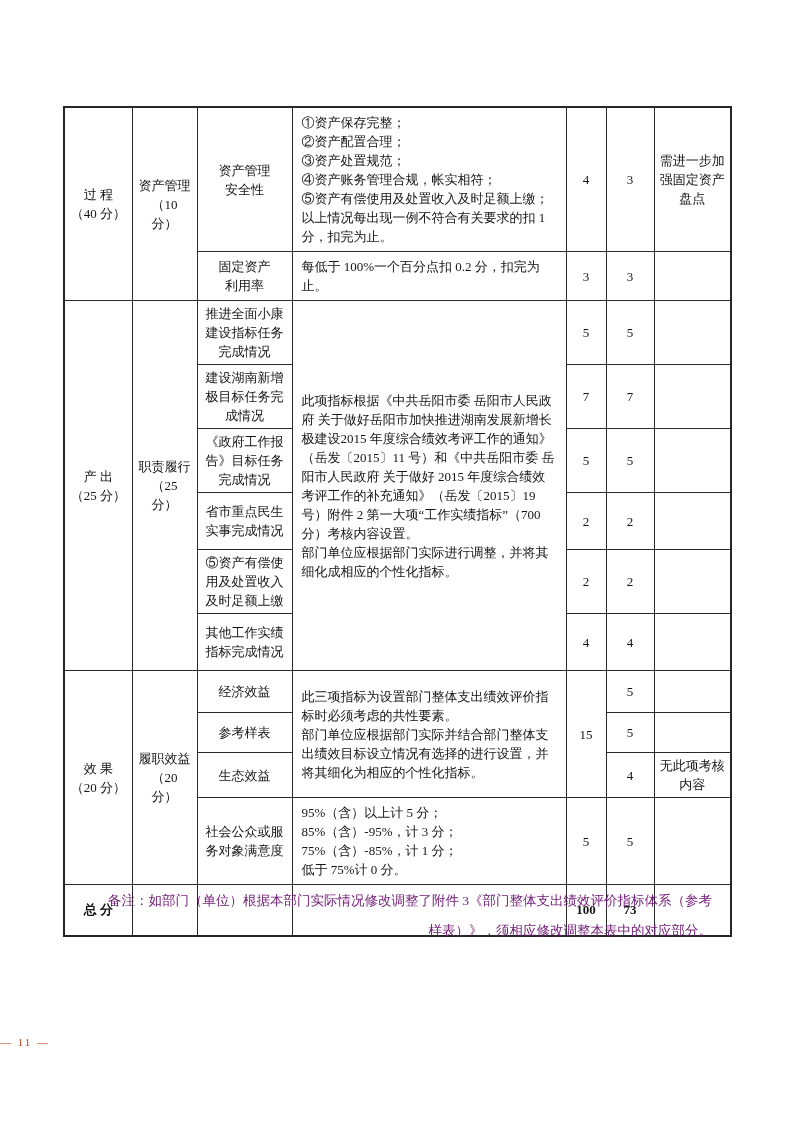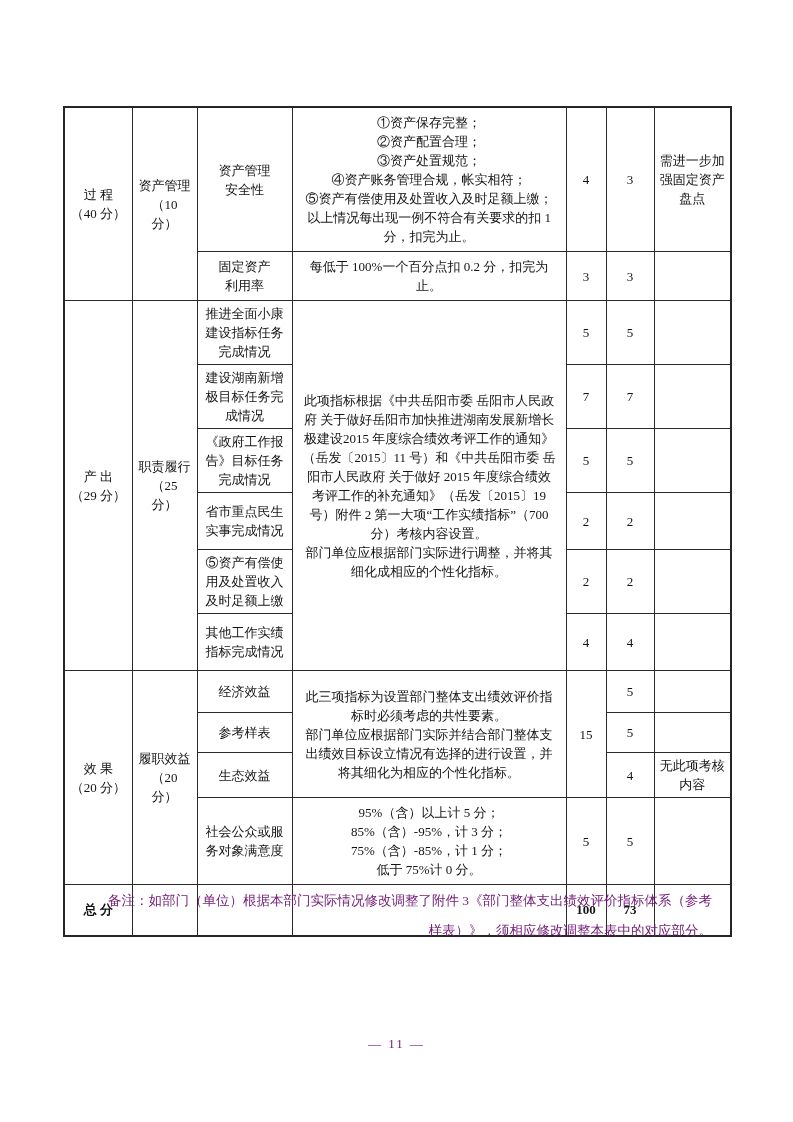--- a/index.html
+++ b/index.html
@@ -30,45 +30,44 @@
     font-size: 13px;
     line-height: 19px;
     text-align: center;
     vertical-align: middle;
     padding: 3px 5px;
     white-space: pre-line;
     word-wrap: break-word;
     overflow: hidden;
   }
   table.doc-table td.crit {
-    text-align: center;
+    text-align: left;
     padding: 5px 9px;
   }
   table.doc-table tr.total-row td {
     font-weight: bold;
   }
   .note {
     position: absolute;
     left: 104px;
     top: 886px;
     width: 608px;
     font-size: 13.5px;
     line-height: 30px;
     text-align: right;
     color: #701a75;
   }
   .page-number {
     position: absolute;
     left: 0;
     top: 1036px;
     width: 100%;
-    text-align: center;
-    font-size: 13px;
+    font-size: 11px;
     letter-spacing: 2px;
-    color: #701a75;
+    color: #c2410c;
   }
 </style>
 </head>
 <body>
 
 <div class="page">
 
   <table class="doc-table">
     <colgroup>
       <col style="width:68px">
@@ -102,21 +101,21 @@
       <td>固定资产
 利用率</td>
       <td class="crit">每低于 100%一个百分点扣 0.2 分，扣完为止。</td>
       <td>3</td>
       <td>3</td>
       <td></td>
     </tr>
 
     <tr style="height:57px">
       <td rowspan="6">产 出
-（29 分）</td>
+（25 分）</td>
       <td rowspan="6">职责履行
 （25 分）</td>
       <td>推进全面小康建设指标任务完成情况</td>
       <td class="crit" rowspan="6">此项指标根据《中共岳阳市委 岳阳市人民政府 关于做好岳阳市加快推进湖南发展新增长极建设2015 年度综合绩效考评工作的通知》（岳发〔2015〕11 号）和《中共岳阳市委 岳阳市人民政府 关于做好 2015 年度综合绩效考评工作的补充通知》（岳发〔2015〕19 号）附件 2 第一大项“工作实绩指标”（700 分）考核内容设置。
 部门单位应根据部门实际进行调整，并将其细化成相应的个性化指标。</td>
       <td>5</td>
       <td>5</td>
       <td></td>
     </tr>
     <tr style="height:57px">

